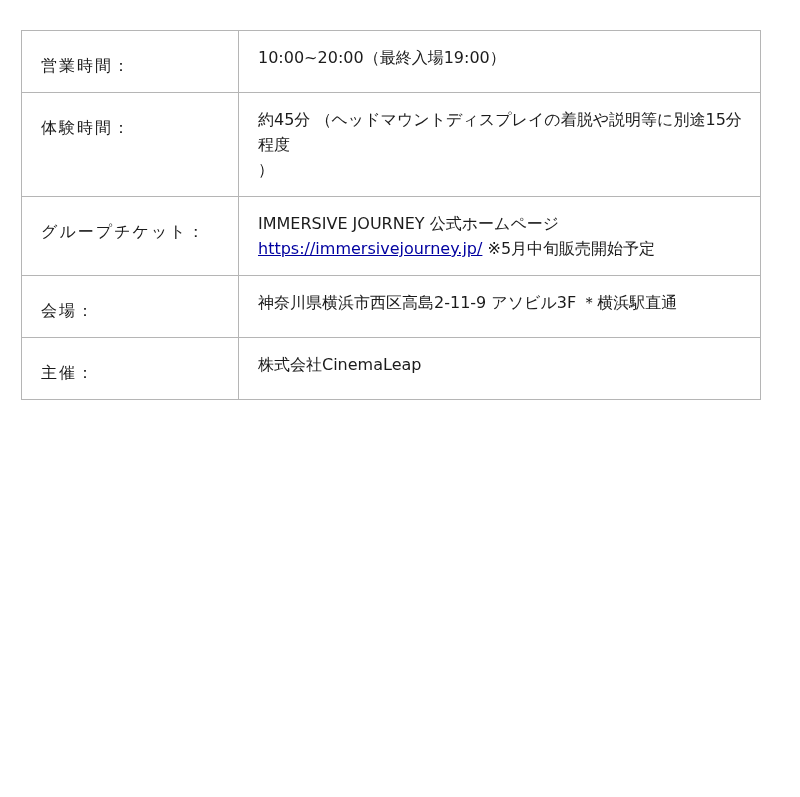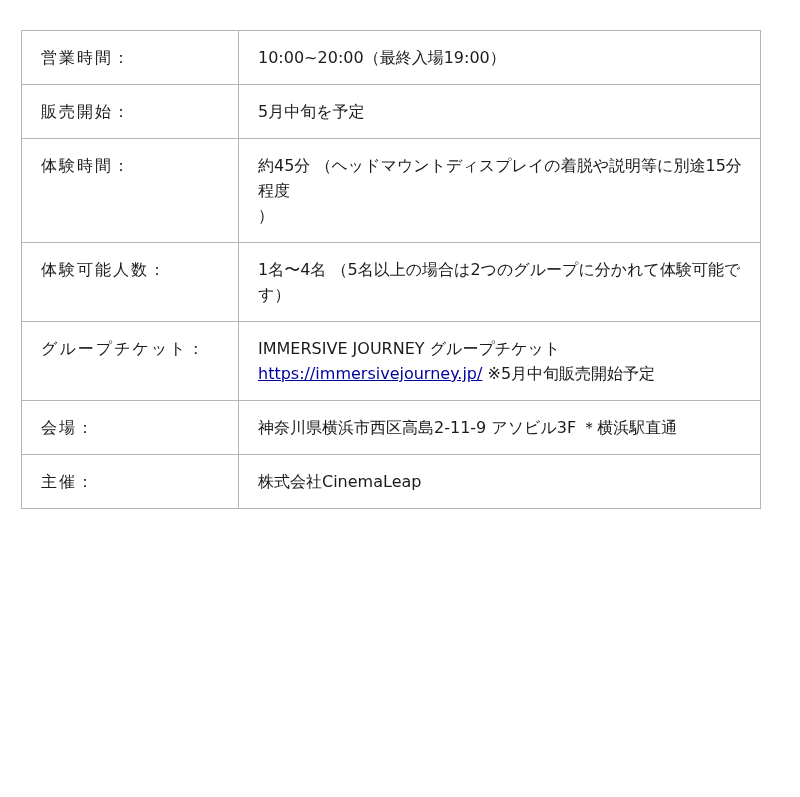--- a/index.html
+++ b/index.html
@@ -24,21 +24,21 @@
     font-size: 16px;
     line-height: 25px;
   }
   table.info-table td {
     border: 1px solid var(--border-color, #b5b5b5);
     vertical-align: top;
     word-break: break-word;
   }
   td.cell-label {
     width: 191px;
-    padding: 14px 6px 14px 19px;
+    padding: 22px 6px 14px 19px;
     letter-spacing: 2px;
   }
   td.cell-value {
     padding: 14px 12px 14px 19px;
   }
   .lines {
     white-space: pre-line;
   }
   a.site-link {
     color: var(--link-color, #0000a0);
@@ -51,36 +51,28 @@
 </head>
 <body style="background: rgb(255, 255, 255);">
 
 <table class="info-table">
   <tbody>
     <tr>
       <td class="cell-label">営業時間：</td>
       <td class="cell-value lines">10:00~20:00（最終入場19:00）</td>
     </tr>
     <tr>
-      <td class="cell-label">販売開始：</td>
-      <td class="cell-value lines">5月中旬を予定</td>
-    </tr>
-    <tr>
       <td class="cell-label">体験時間：</td>
       <td class="cell-value lines">約45分 （ヘッドマウントディスプレイの着脱や説明等に別途15分程度
 ）</td>
     </tr>
     <tr>
-      <td class="cell-label">体験可能人数：</td>
-      <td class="cell-value lines">1名〜4名 （5名以上の場合は2つのグループに分かれて体験可能です）</td>
-    </tr>
-    <tr>
       <td class="cell-label">グループチケット：</td>
       <td class="cell-value">
-          <div>IMMERSIVE JOURNEY グループチケット</div>
+          <div>IMMERSIVE JOURNEY 公式ホームページ</div>
           <div class="link-line"><a href="#" class="site-link">https://immersivejourney.jp/</a><span> ※5月中旬販売開始予定</span></div>
         </td>
     </tr>
     <tr>
       <td class="cell-label">会場：</td>
       <td class="cell-value lines">神奈川県横浜市西区高島2-11-9 アソビル3F ＊横浜駅直通</td>
     </tr>
     <tr>
       <td class="cell-label">主催：</td>
       <td class="cell-value lines">株式会社CinemaLeap</td>

